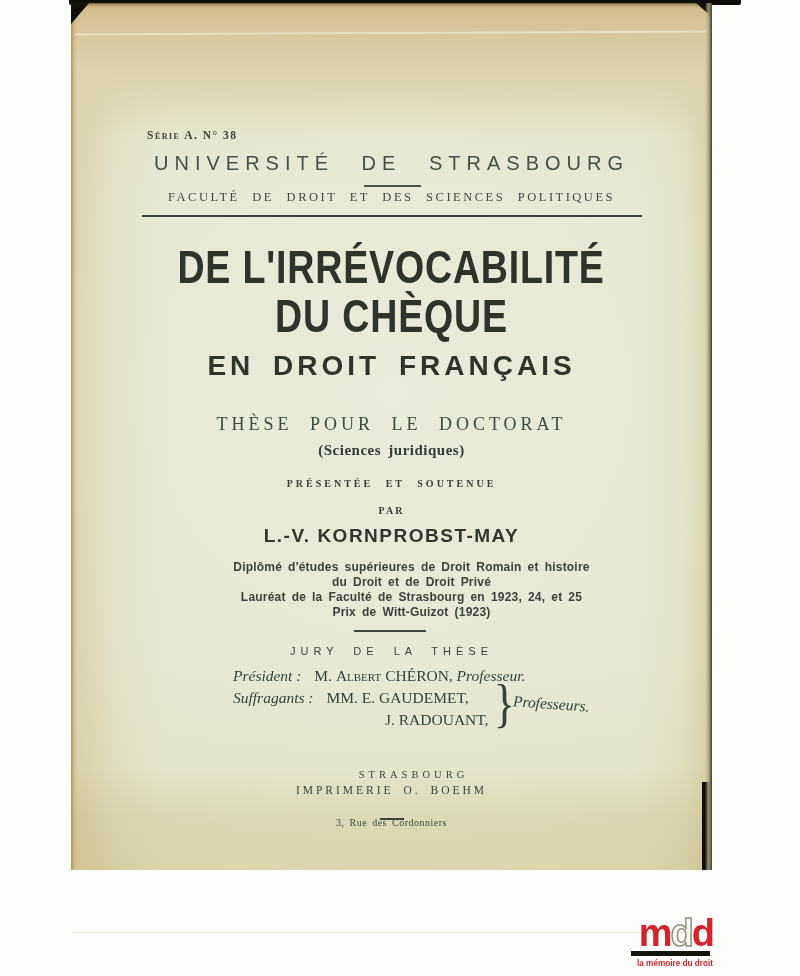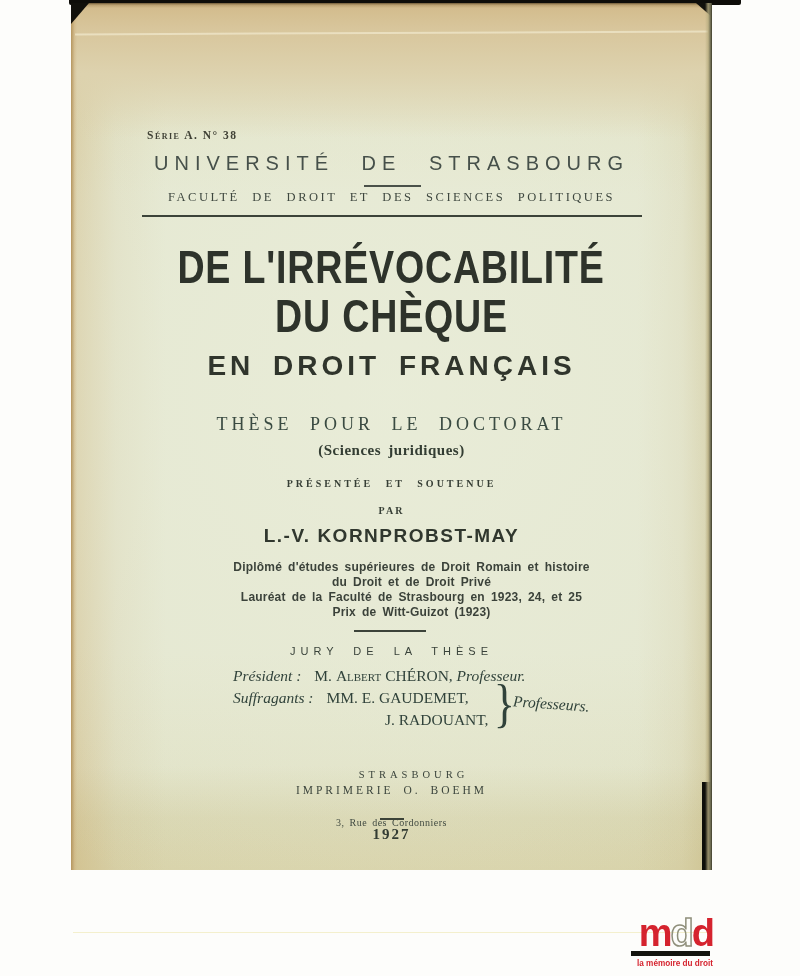--- a/index.html
+++ b/index.html
@@ -167,20 +167,19 @@
       <span>J. RADOUANT,</span>
     </div>
     <div class="brace">}</div>
     <div class="profs">Professeurs.</div>
   </div>
 
   <div class="blk imp-city">STRASBOURG</div>
   <div class="blk imp-printer">IMPRIMERIE O. BOEHM</div>
   <div class="blk imp-address">3, Rue des Cordonniers</div>
   <div class="imp-rule"></div>
-  <div class="blk imp-year">1927</div>
 
   <div class="logo">
     <div class="letters"><span class="red">m</span><span class="outline">d</span><span class="red">d</span></div>
     <div class="bar"></div>
     <div class="tagline">la mémoire du droit</div>
   </div>
 </div>
 
 </body></html>

